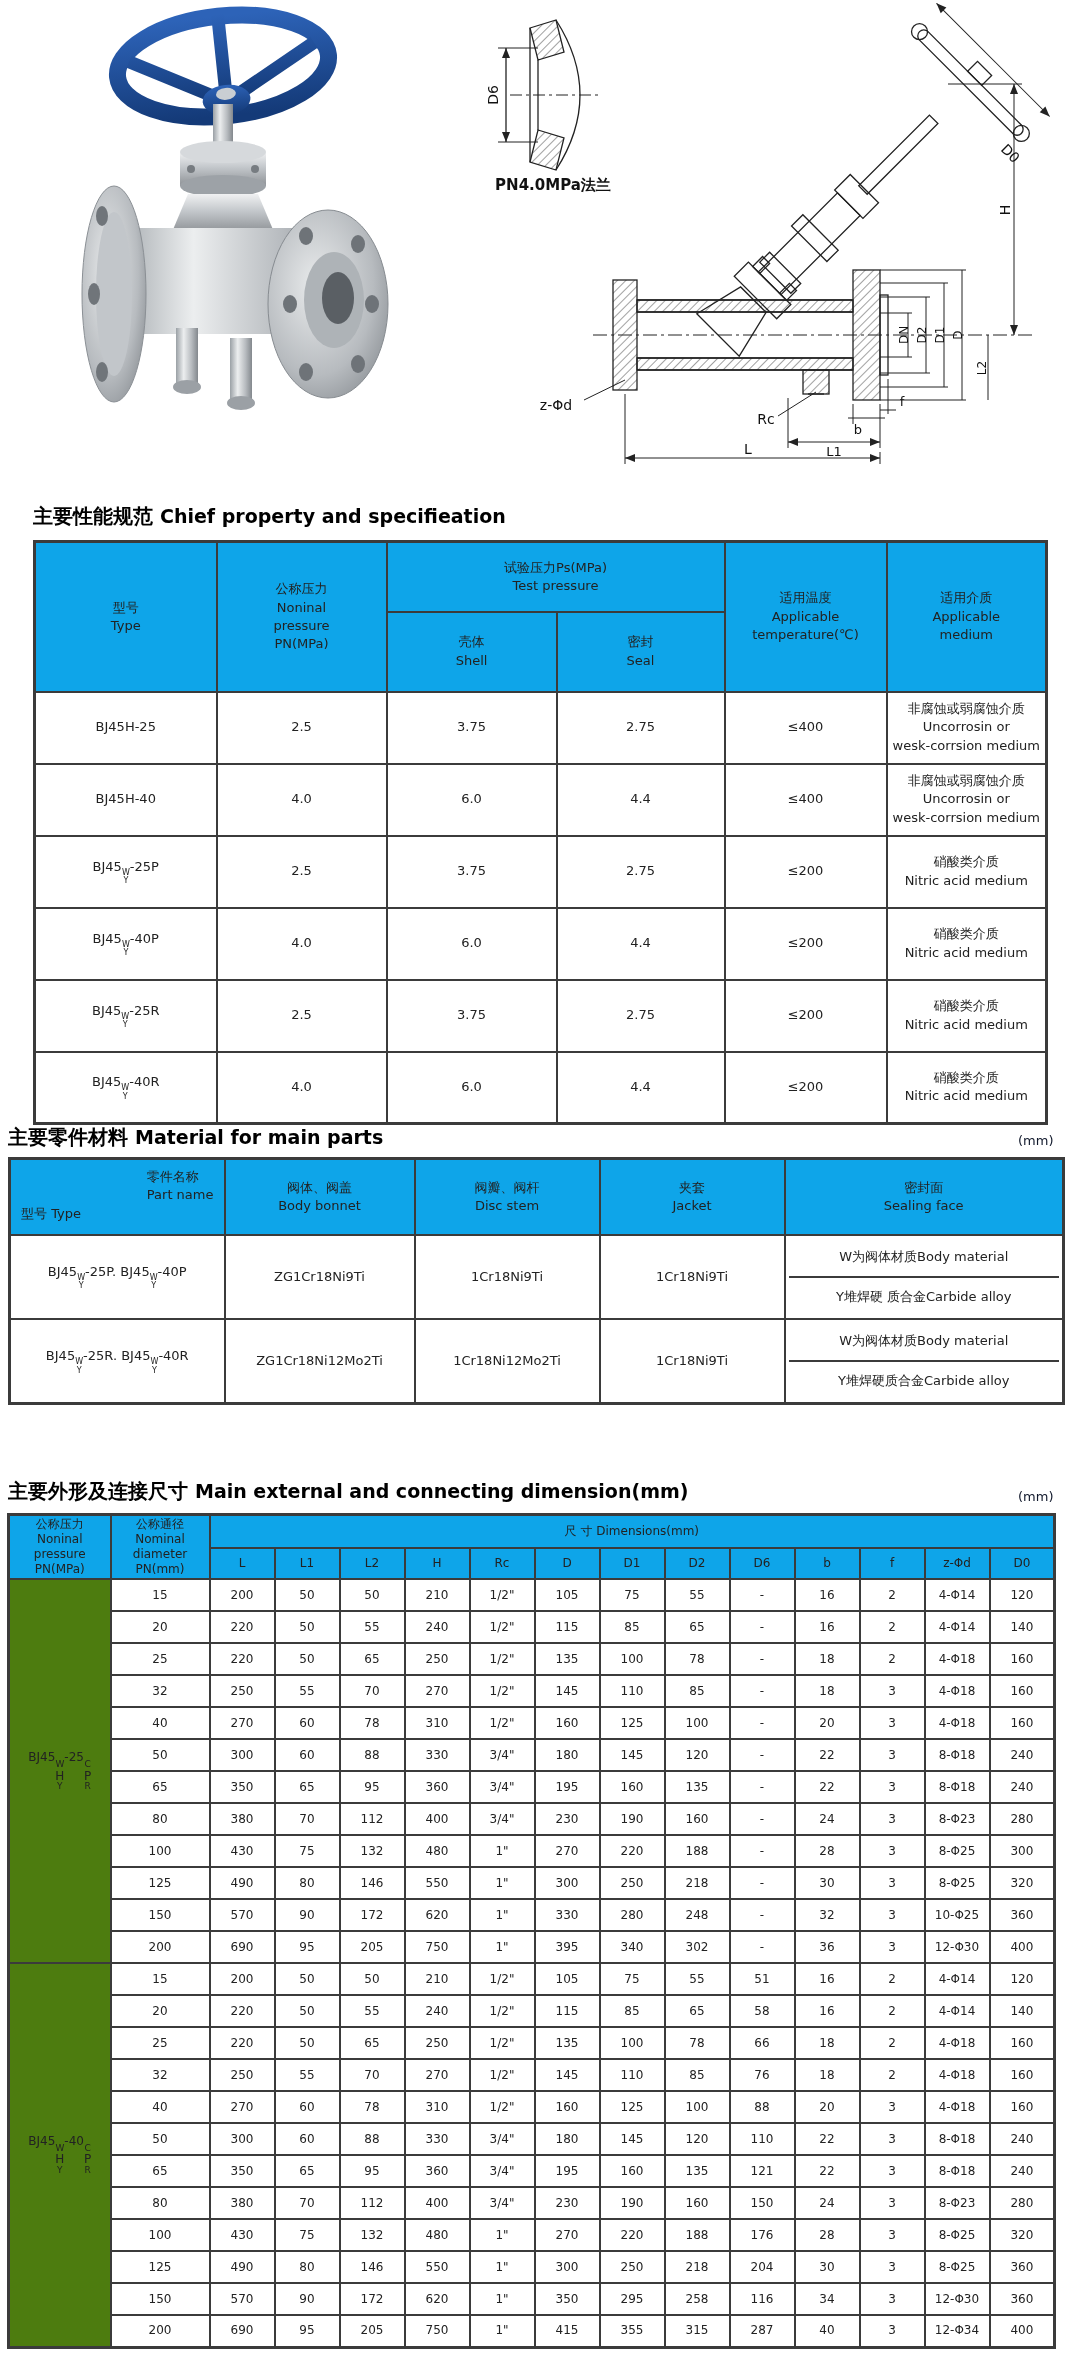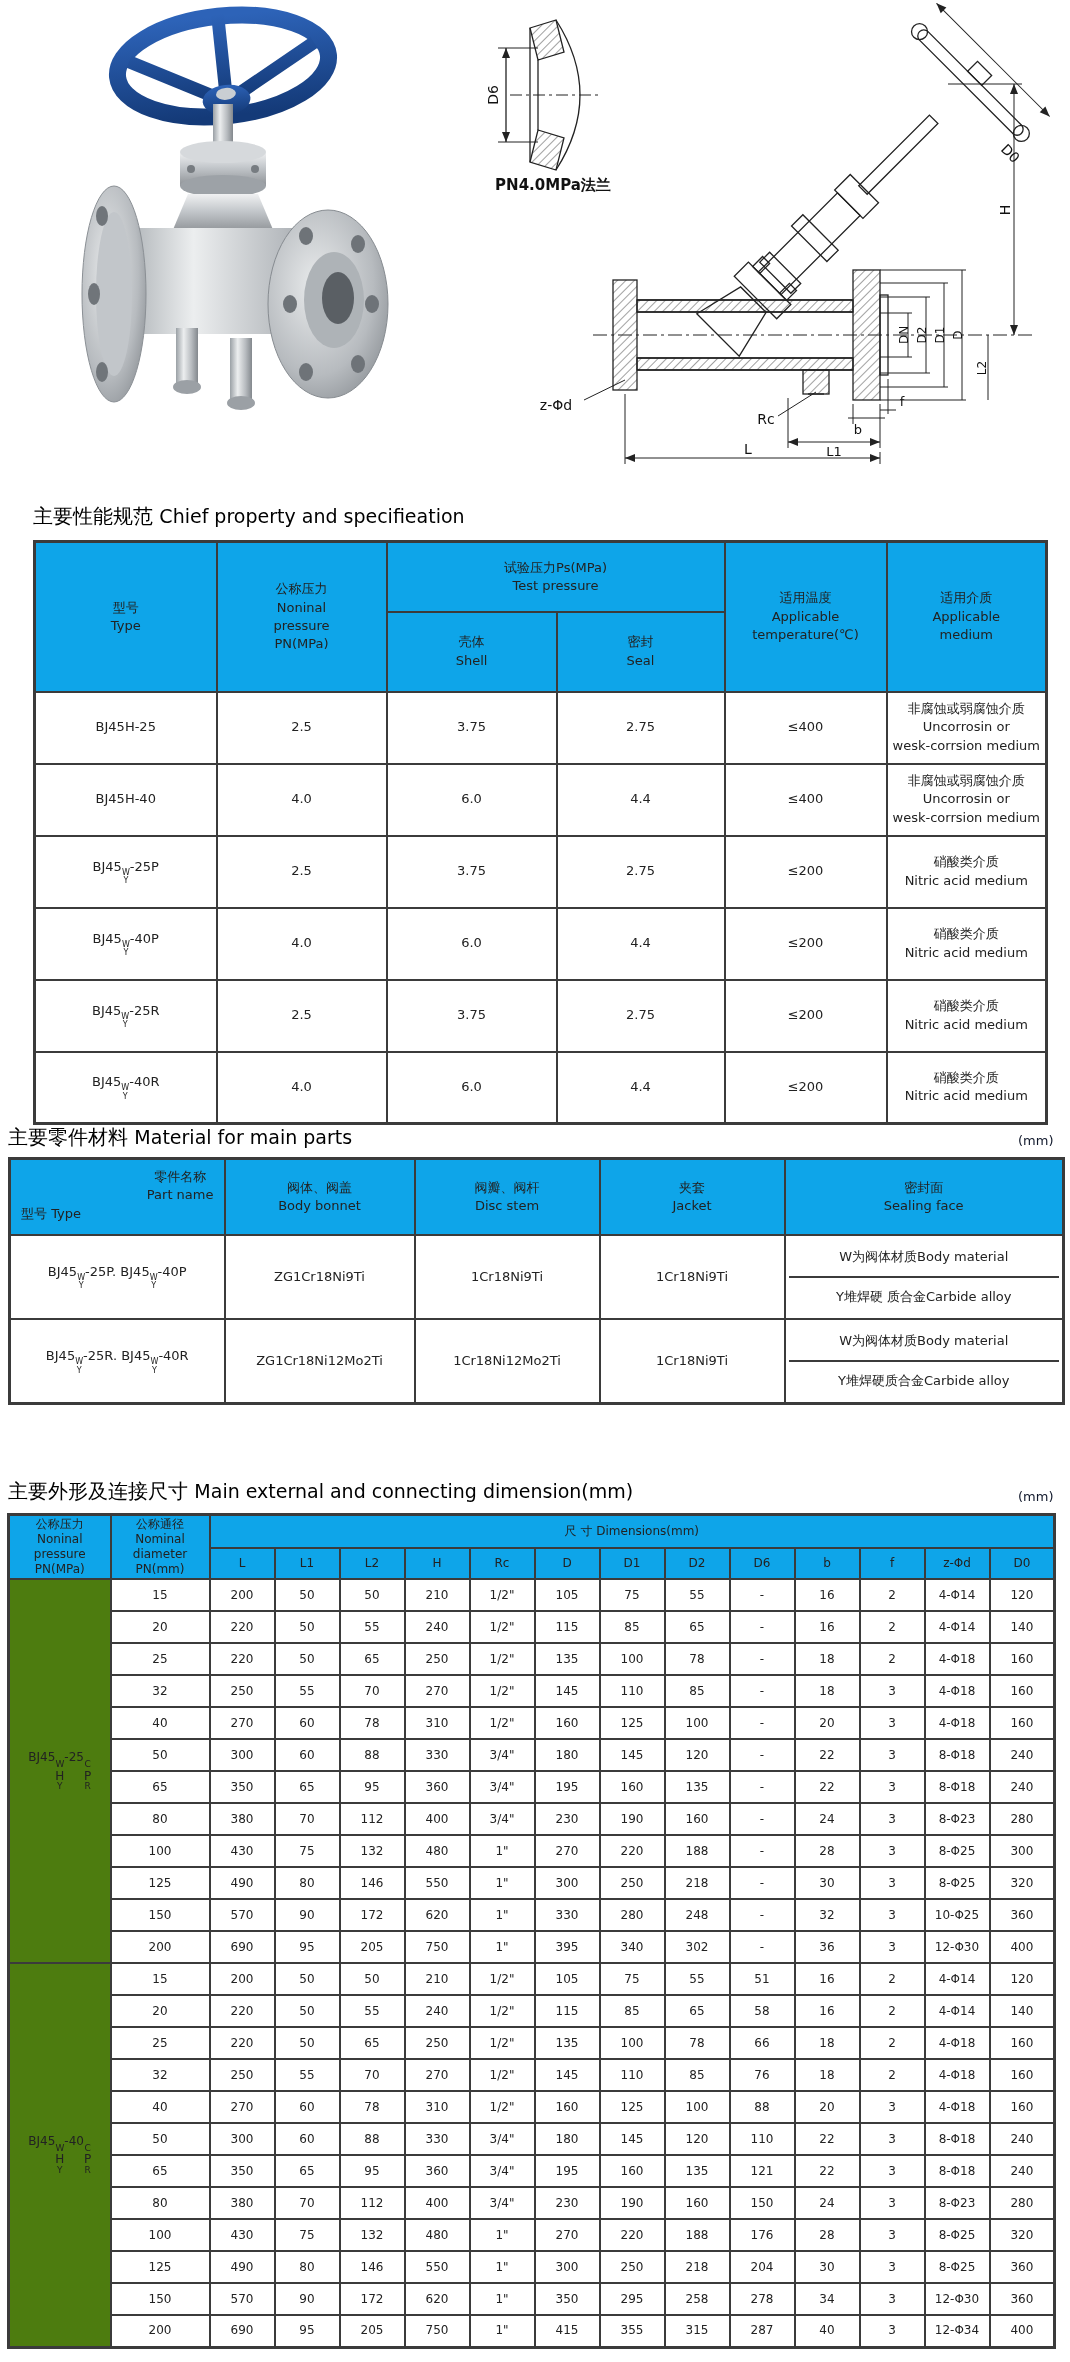--- a/index.html
+++ b/index.html
@@ -2,42 +2,42 @@
 <html><head>
 <meta charset="utf-8">
 <style>
   *{margin:0;padding:0;box-sizing:border-box}
   html,body{background:#fff}
   body{position:relative;width:1070px;height:2362px;font-family:"DejaVu Sans","Liberation Sans",sans-serif;color:#1c1c1c;overflow:hidden}
 
   .photo{position:absolute;left:28px;top:4px;width:362px;height:516px}
   .drawing{position:absolute;left:388px;top:0;width:682px;height:472px}
 
-  .sec-title{position:absolute;font-weight:normal;font-size:20px;letter-spacing:0;color:#000;white-space:nowrap}
+  .sec-title{position:absolute;font-weight:bold;font-size:20px;letter-spacing:0;color:#000;white-space:nowrap}
   .sec-title .en{font-size:19px}
   .unit-note{position:absolute;font-size:13px;color:#0f172a}
 
   table.tbl{position:absolute;border-collapse:collapse;table-layout:fixed;background:#fff;border:3px solid #3b3b3b}
   table.tbl th,table.tbl td{border:2px solid #3b3b3b;text-align:center;vertical-align:middle;white-space:pre-line;font-weight:normal;font-size:13px;line-height:1.4;padding:2px 3px;color:#222}
   table.tbl th{background:#0ea5e9}
 
   table.spec{left:33px;top:540px;width:1012px}
   table.spec thead tr:first-child{height:70px}
   table.spec thead tr:last-child{height:80px}
   table.spec tbody tr{height:72px}
 
   table.material{left:8px;top:1157px;width:1054px}
   table.material thead tr{height:76px}
   table.material tbody tr{height:76px}
   td.sealcell{padding:0}
   .sealhalf{padding:10px 4px;border-top:2px solid #3b3b3b}
   .sealhalf:first-child{border-top:none}
 
   th.corner{position:relative;padding:0;background-image:linear-gradient(to bottom right,transparent calc(50% - 1px),#3b3b3b calc(50% - 1px),#3b3b3b calc(50% + 1px),transparent calc(50% + 1px))}
-  .corner-top{position:absolute;top:8px;right:10px;text-align:center;white-space:pre-line}
+  .corner-top{position:absolute;top:8px;right:10px;text-align:left;white-space:pre-line}
   .corner-bottom{position:absolute;bottom:10px;left:10px}
 
   table.dims{left:7px;top:1513px;width:1046px}
   table.dims th,table.dims td{font-size:12px;padding:1px 2px;line-height:1.25}
   table.dims thead tr:first-child{height:33px}
   table.dims thead tr:last-child{height:31px}
   table.dims tbody tr{height:32px}
   td.grouplabel{font-size:12px;background:#4d7c0f}
   td.dncell{font-weight:bold}
 
@@ -783,21 +783,21 @@
       <tr>
         <td class="dncell">150</td>
         <td>570</td>
         <td>90</td>
         <td>172</td>
         <td>620</td>
         <td>1"</td>
         <td>350</td>
         <td>295</td>
         <td>258</td>
-        <td>278</td>
+        <td>116</td>
         <td>34</td>
         <td>3</td>
         <td>12-Φ30</td>
         <td>360</td>
       </tr>
       <tr>
         <td class="dncell">200</td>
         <td>690</td>
         <td>95</td>
         <td>205</td>

